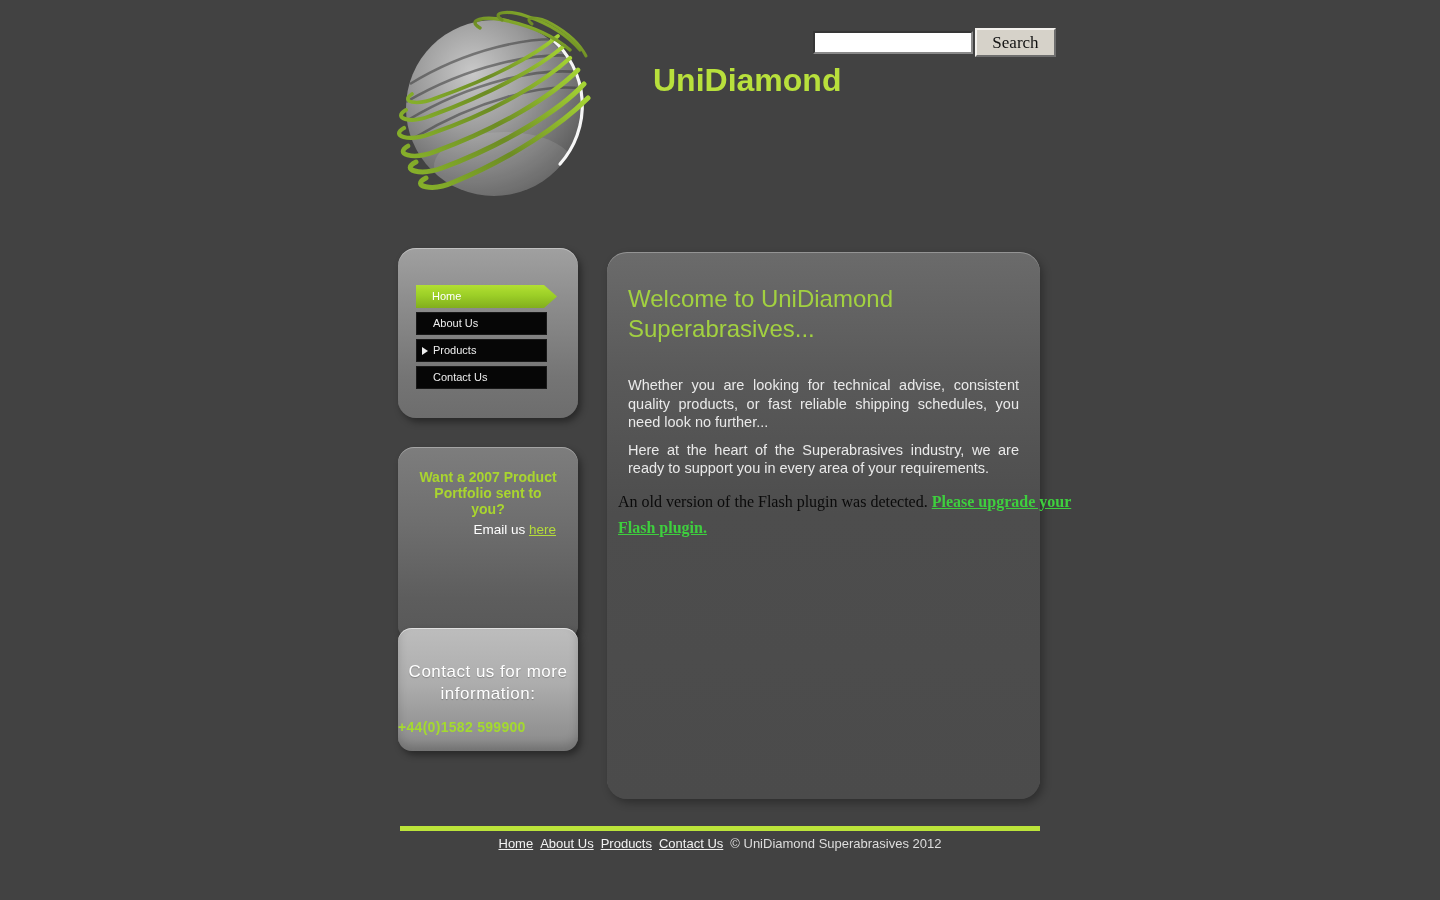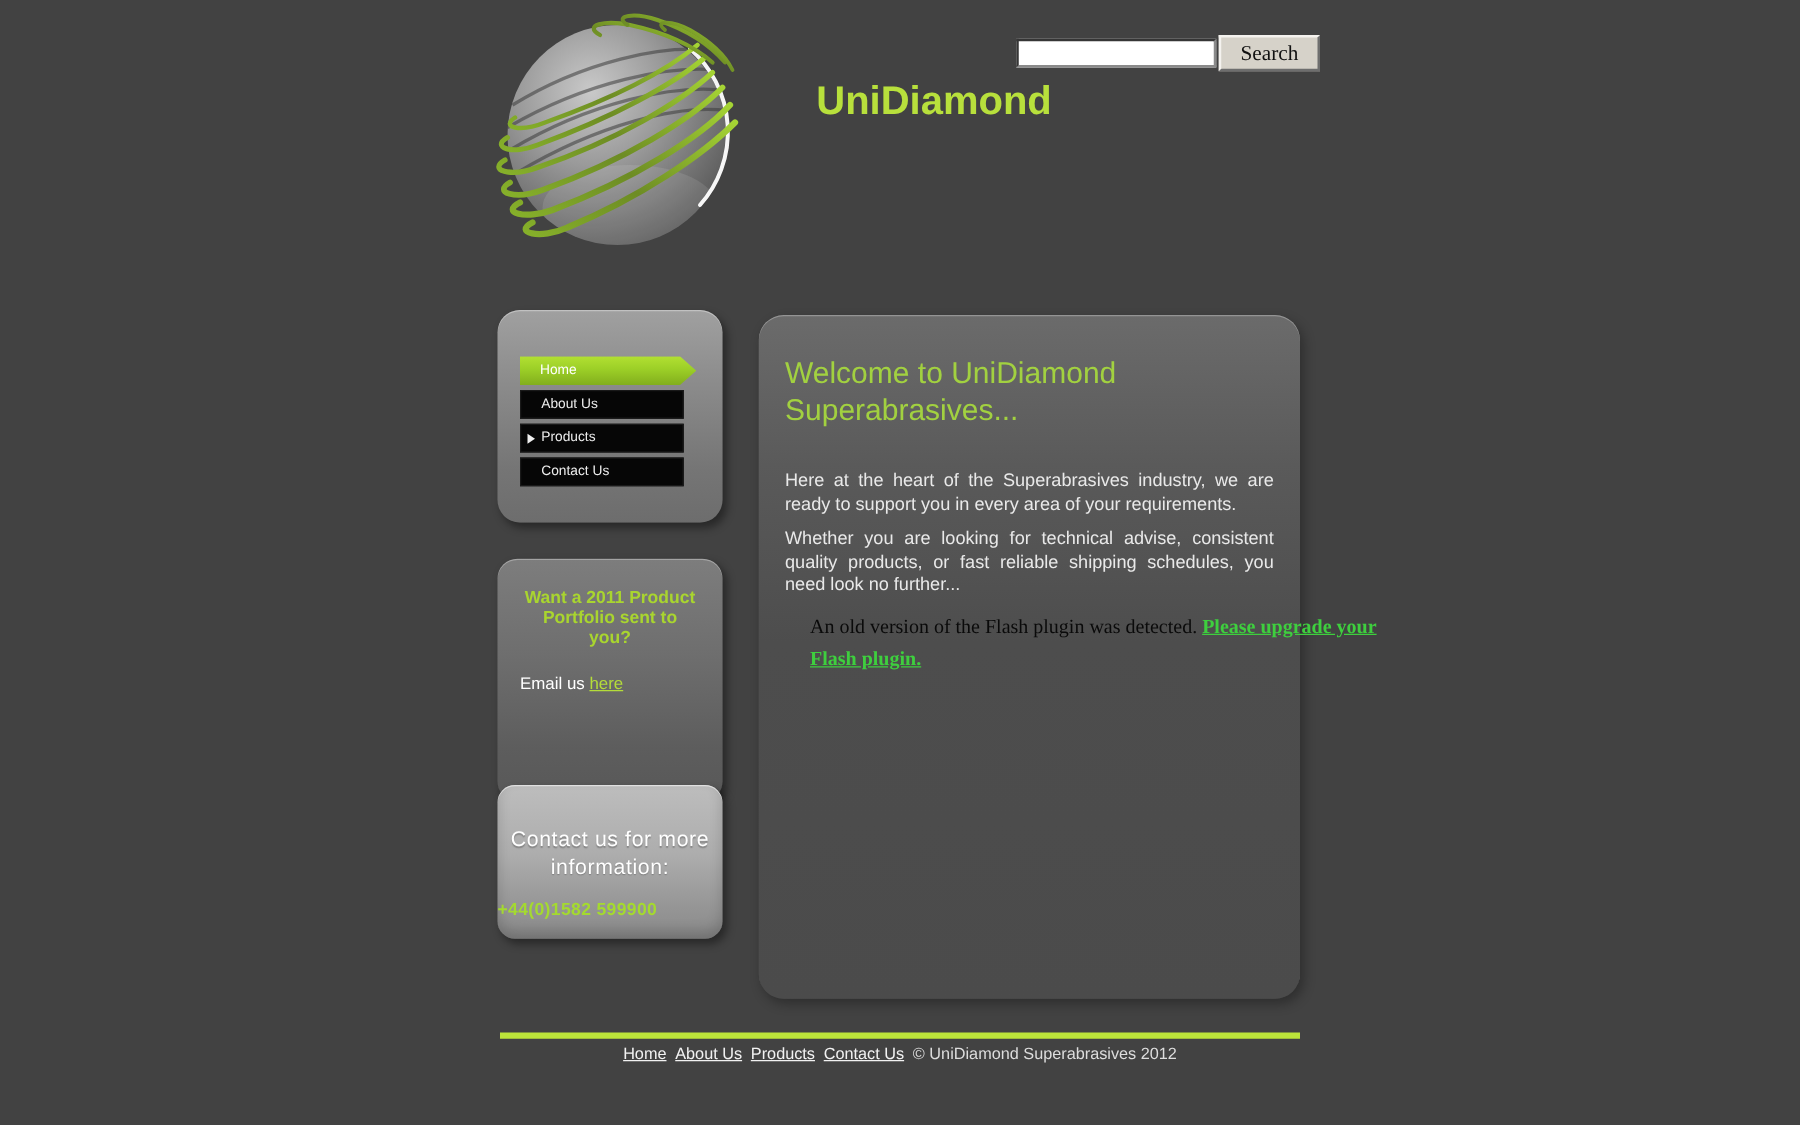--- a/index.html
+++ b/index.html
@@ -58,21 +58,21 @@
 
   .portfolio-panel {
     top:447px; height:194px; border-radius:16px;
     background:linear-gradient(180deg,#7d7d7d 0%, #6e6e6e 40%, #5d5d5d 78%, #585858 100%);
     box-shadow:inset 0 1px 0 rgba(255,255,255,.3), 3px 4px 7px rgba(0,0,0,.4);
     padding:22px 18px 0 18px;
   }
   .portfolio-heading {
     color:#a9d52f; font-weight:bold; font-size:14px; line-height:16px; text-align:center;
   }
-  .email-line { margin-top:22px; padding-right:4px; font-size:13.5px; color:#ffffff; }
+  .email-line { margin-top:5px; text-align:right; padding-right:4px; font-size:13.5px; color:#ffffff; }
   .email-line a { color:#b4dc3a; text-decoration:underline; cursor:pointer; }
 
   .contact-panel {
     top:628px; height:123px; border-radius:14px;
     background:linear-gradient(180deg,#bdbdbd 0%, #adadad 45%, #959595 80%, #8a8a8a 100%);
     box-shadow:inset 0 1px 0 rgba(255,255,255,.55), inset 0 -6px 10px rgba(0,0,0,.18), 3px 4px 7px rgba(0,0,0,.4);
     padding-top:33px;
   }
   .contact-heading {
     color:#ffffff; font-size:17px; line-height:22px; text-align:center; letter-spacing:.5px;
@@ -88,21 +88,21 @@
     background:linear-gradient(180deg,#6b6b6b 0%, #5a5a5a 22%, #4d4d4d 48%, #4b4b4b 100%);
     box-shadow:inset 0 1px 0 rgba(255,255,255,.28), 3px 4px 9px rgba(0,0,0,.3);
     padding:32px 21px 0 21px;
   }
   .welcome-heading { color:#a2d140; font-size:24px; line-height:30px; font-weight:normal; }
   .main-copy { margin-top:32px; }
   .main-copy p {
     color:#e9e9e9; font-size:14.5px; line-height:18.5px; text-align:justify; margin-bottom:9px;
   }
   .flash-notice {
-    position:absolute; left:648px; top:489px; width:476px;
+    position:absolute; left:618px; top:489px; width:476px;
     font-family:"Liberation Serif", serif; font-size:16px; line-height:26px; color:#0a0a0a;
   }
   .flash-notice a { color:#3ecf3e; font-weight:bold; text-decoration:underline; cursor:pointer; }
 
   
   .footer { position:absolute; left:400px; top:826px; width:640px; }
   .footer-rule { height:5px; background:#bce43a; }
   .footer-row { margin-top:3px; display:flex; justify-content:center; align-items:baseline; }
   .footer-links a {
     color:#f2f2f2; font-size:13px; text-decoration:underline; margin-right:7px; cursor:pointer;
@@ -168,35 +168,35 @@
 <div class="panel nav-panel">
   <div class="nav-item active">Home</div>
   <div class="nav-item">About Us</div>
   <div class="nav-item">
     <span class="submenu-arrow"></span><span>Products</span>
   </div>
   <div class="nav-item">Contact Us</div>
 </div>
 
 <div class="panel portfolio-panel">
-  <div class="portfolio-heading">Want a 2011 Product Portfolio sent to you?</div>
+  <div class="portfolio-heading">Want a 2007 Product Portfolio sent to you?</div>
   <div class="email-line"><span>Email us </span><a>here</a>
   </div>
 </div>
 
 <div class="panel contact-panel">
   <div class="contact-heading">Contact us for more information:</div>
   <div class="contact-phone">+44(0)1582 599900</div>
 </div>
 
 <div class="main-panel">
   <h1 class="welcome-heading">Welcome to UniDiamond Superabrasives...</h1>
   <div class="main-copy">
+    <p>Whether you are looking for technical advise, consistent quality products, or fast reliable shipping schedules, you need look no further...</p>
     <p>Here at the heart of the Superabrasives industry, we are ready to support you in every area of your requirements.</p>
-    <p>Whether you are looking for technical advise, consistent quality products, or fast reliable shipping schedules, you need look no further...</p>
   </div>
 </div>
 
 <div class="flash-notice"><span>An old version of the Flash plugin was detected. </span><a>Please upgrade your Flash plugin.</a>
 </div>
 
 <div class="footer">
   <div class="footer-rule"></div>
   <div class="footer-row">
     <div class="footer-links">

